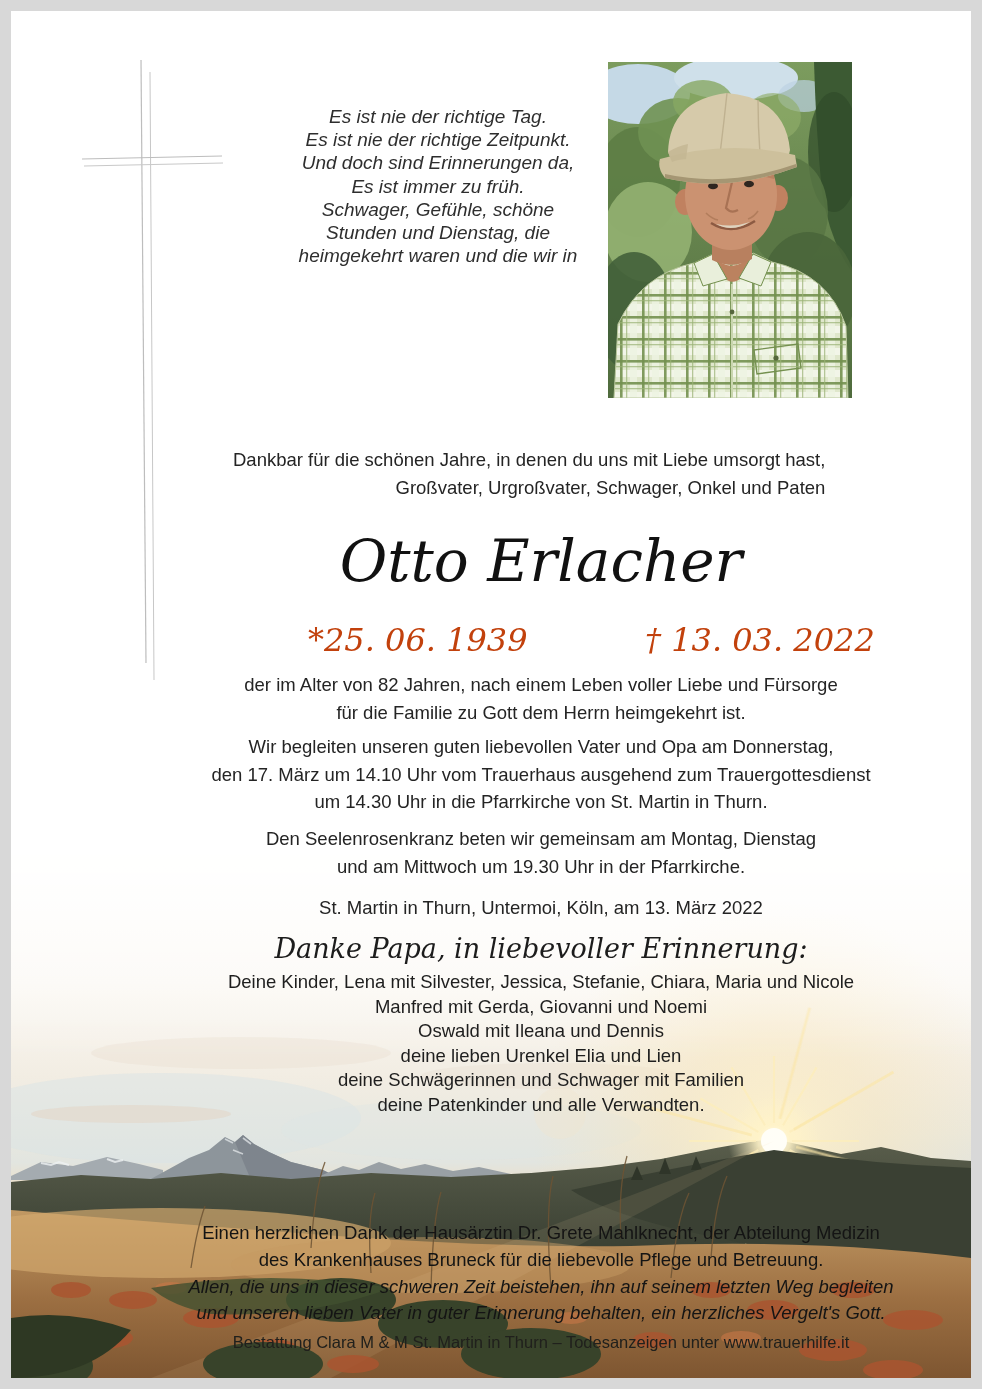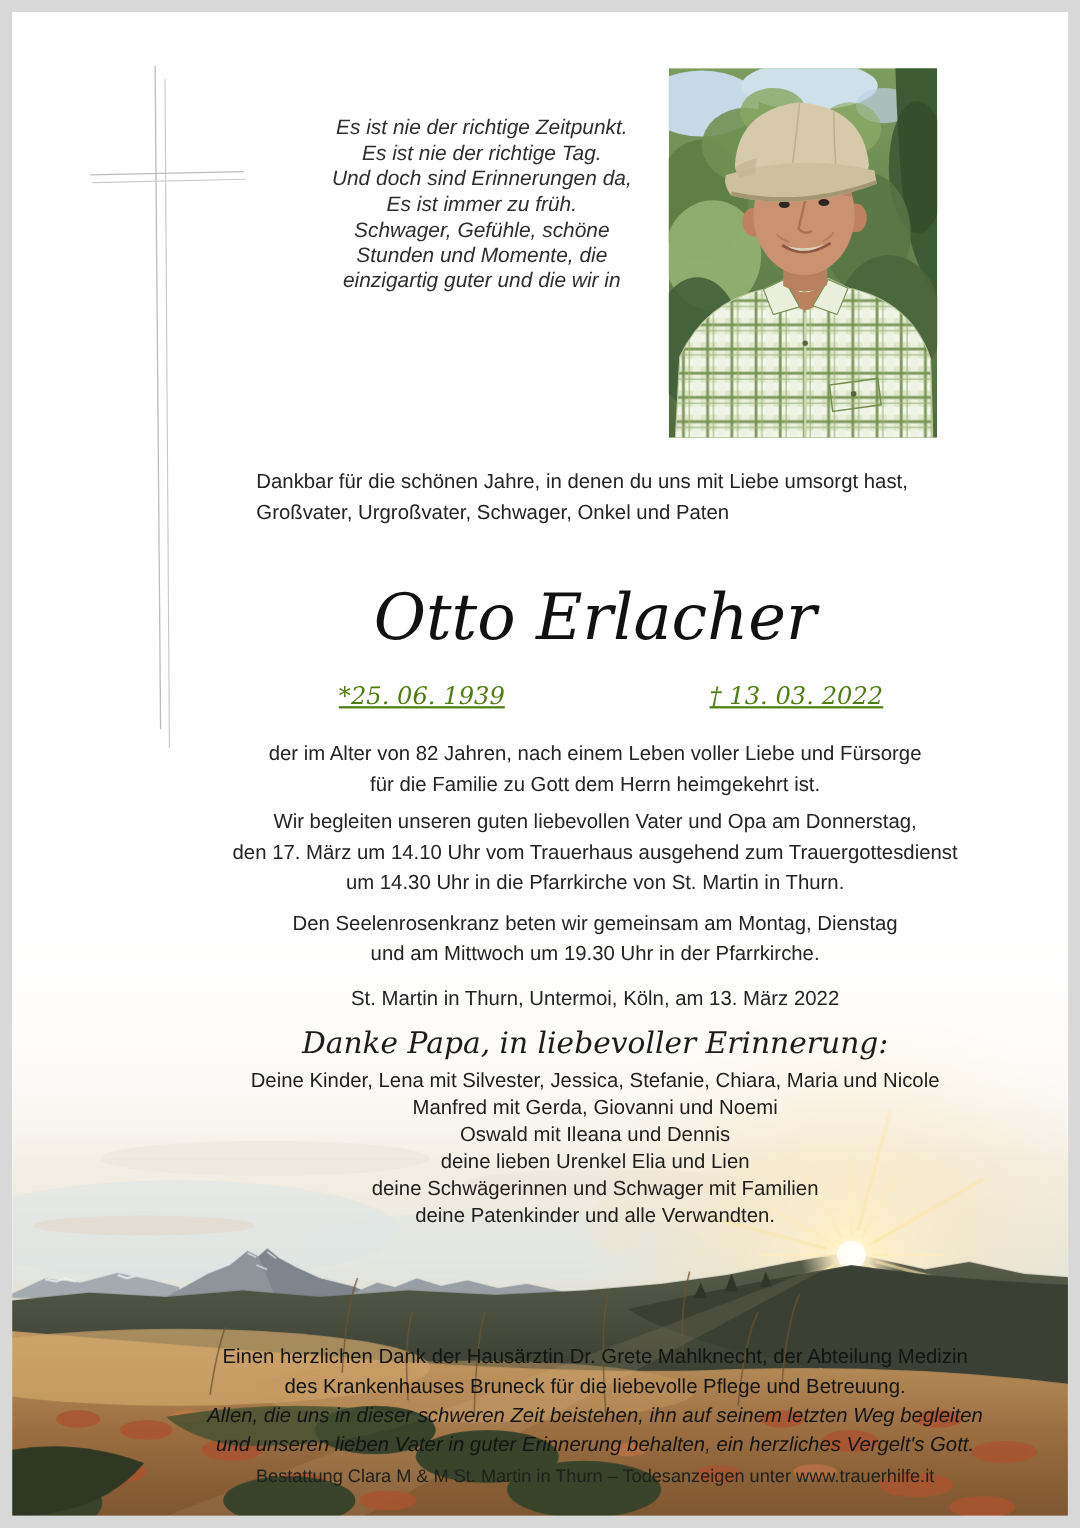--- a/index.html
+++ b/index.html
@@ -7,21 +7,21 @@
         font-family:"Liberation Sans",sans-serif;color:#232323;}
   .sheet{position:absolute;left:11px;top:11px;width:960px;height:1367px;background:#ffffff;}
   .abs{position:absolute;}
   .cblock{position:absolute;left:96px;width:890px;text-align:center;z-index:5;}
   .line{white-space:nowrap;}
   .poem{font-style:italic;font-size:19px;line-height:23.2px;color:#2e2e2e;text-align:center;z-index:5;}
   .body-text{font-size:18.5px;line-height:27.5px;color:#242424;}
   .family-text{font-size:18.5px;line-height:24.6px;color:#1e1e1e;}
   .script{font-family:"DejaVu Serif",serif;font-style:italic;}
   .name{font-size:58px;line-height:1.2;color:#111;}
-  .dates{font-size:22px;color:#4d7c0f;white-space:nowrap;z-index:5;text-decoration:underline;}
+  .dates{font-size:32px;color:#c2410c;white-space:nowrap;z-index:5;}
   .danke{font-size:27px;color:#1c1c1c;}
   .thanks-text{font-size:18.5px;line-height:26.8px;color:#141414;}
   .thanks-text .it{font-style:italic;}
   .footer-text{font-size:16.5px;color:#20201c;}
   .landscape{left:11px;top:818px;width:960px;height:560px;z-index:1;
      -webkit-mask-image:linear-gradient(to bottom,rgba(0,0,0,0) 0,rgba(0,0,0,.45) 100px,#000 240px);
      mask-image:linear-gradient(to bottom,rgba(0,0,0,0) 0,rgba(0,0,0,.45) 100px,#000 240px);}
   svg{display:block;}
 </style>
 </head>
@@ -31,27 +31,27 @@
   <div class="sheet"></div>
 
   <svg class="abs" style="left:80px;top:55px;z-index:2;" width="150" height="630" viewBox="0 0 150 630">
     <line x1="61" y1="5" x2="66" y2="608" stroke="#bdbdbd" stroke-width="1.2"></line>
     <line x1="70" y1="17" x2="74" y2="625" stroke="#c7c7c7" stroke-width="1"></line>
     <line x1="2" y1="104" x2="142" y2="101" stroke="#bdbdbd" stroke-width="1.2"></line>
     <line x1="4" y1="111" x2="143" y2="108" stroke="#c9c9c9" stroke-width="1"></line>
   </svg>
 
   <div class="abs poem" style="left:240px;top:105px;width:396px;">
+    <div class="line">Es ist nie der richtige Tag.</div>
     <div class="line">Es ist nie der richtige Zeitpunkt.</div>
-    <div class="line">Es ist nie der richtige Tag.</div>
     <div class="line">Und doch sind Erinnerungen da,</div>
     <div class="line">Es ist immer zu früh.</div>
     <div class="line">Schwager, Gefühle, schöne</div>
-    <div class="line">Stunden und Momente, die</div>
-    <div class="line">einzigartig guter und die wir in</div>
+    <div class="line">Stunden und Dienstag, die</div>
+    <div class="line">heimgekehrt waren und die wir in</div>
   </div>
 
   <svg class="abs" style="left:608px;top:62px;z-index:2;" width="244" height="336" viewBox="0 0 244 336">
     <defs>
       <linearGradient id="folg" x1="0" y1="0" x2="0" y2="1">
         <stop offset="0" stop-color="#7c9c5e"></stop>
           <stop offset="1" stop-color="#4f6b3d"></stop>
       </linearGradient>
       <pattern id="plaid" width="22" height="22" patternUnits="userSpaceOnUse">
         <rect width="22" height="22" fill="#dfe7cb"></rect>
@@ -102,21 +102,21 @@
       <path d="M98,151 Q104,157 110,158 M150,149 Q146,155 140,157" stroke="#b27d5c" stroke-width="1.6" fill="none"></path>
 
       <path d="M60,90 Q62,38 119,31 Q177,36 182,88 L179,101 Q120,87 64,100 Z" fill="#d6caaa"></path>
       <path d="M119,31 Q116,60 112,92 M150,38 Q150,64 152,92" stroke="#bfb190" stroke-width="1.4" fill="none"></path>
       <path d="M52,97 Q118,77 187,93 L189,105 Q120,131 57,116 Q49,106 52,97 Z" fill="#cdc09c"></path>
       <path d="M57,112 Q120,126 188,102 L189,105 Q120,131 57,116 Z" fill="#a59673"></path>
       <path d="M60,90 Q70,84 80,82 L78,97 Q68,98 64,100 Z" fill="#c3b592" opacity=".8"></path>
     </g>
   </svg>
 
-  <div class="abs body-text" style="left:233px;top:424px;z-index:5;">
+  <div class="abs body-text" style="left:233px;top:446px;z-index:5;text-align:right;">
     <div class="line">Dankbar für die schönen Jahre, in denen du uns mit Liebe umsorgt hast,</div>
     <div class="line">Großvater, Urgroßvater, Schwager, Onkel und Paten</div>
   </div>
 
   <div class="cblock script name" style="top:527px;">Otto Erlacher</div>
 
   <div class="abs script dates" style="left:308px;top:621px;">*25. 06. 1939</div>
   <div class="abs script dates" style="left:645px;top:621px;">† 13. 03. 2022</div>
 
   <div class="cblock body-text" style="top:671px;">

